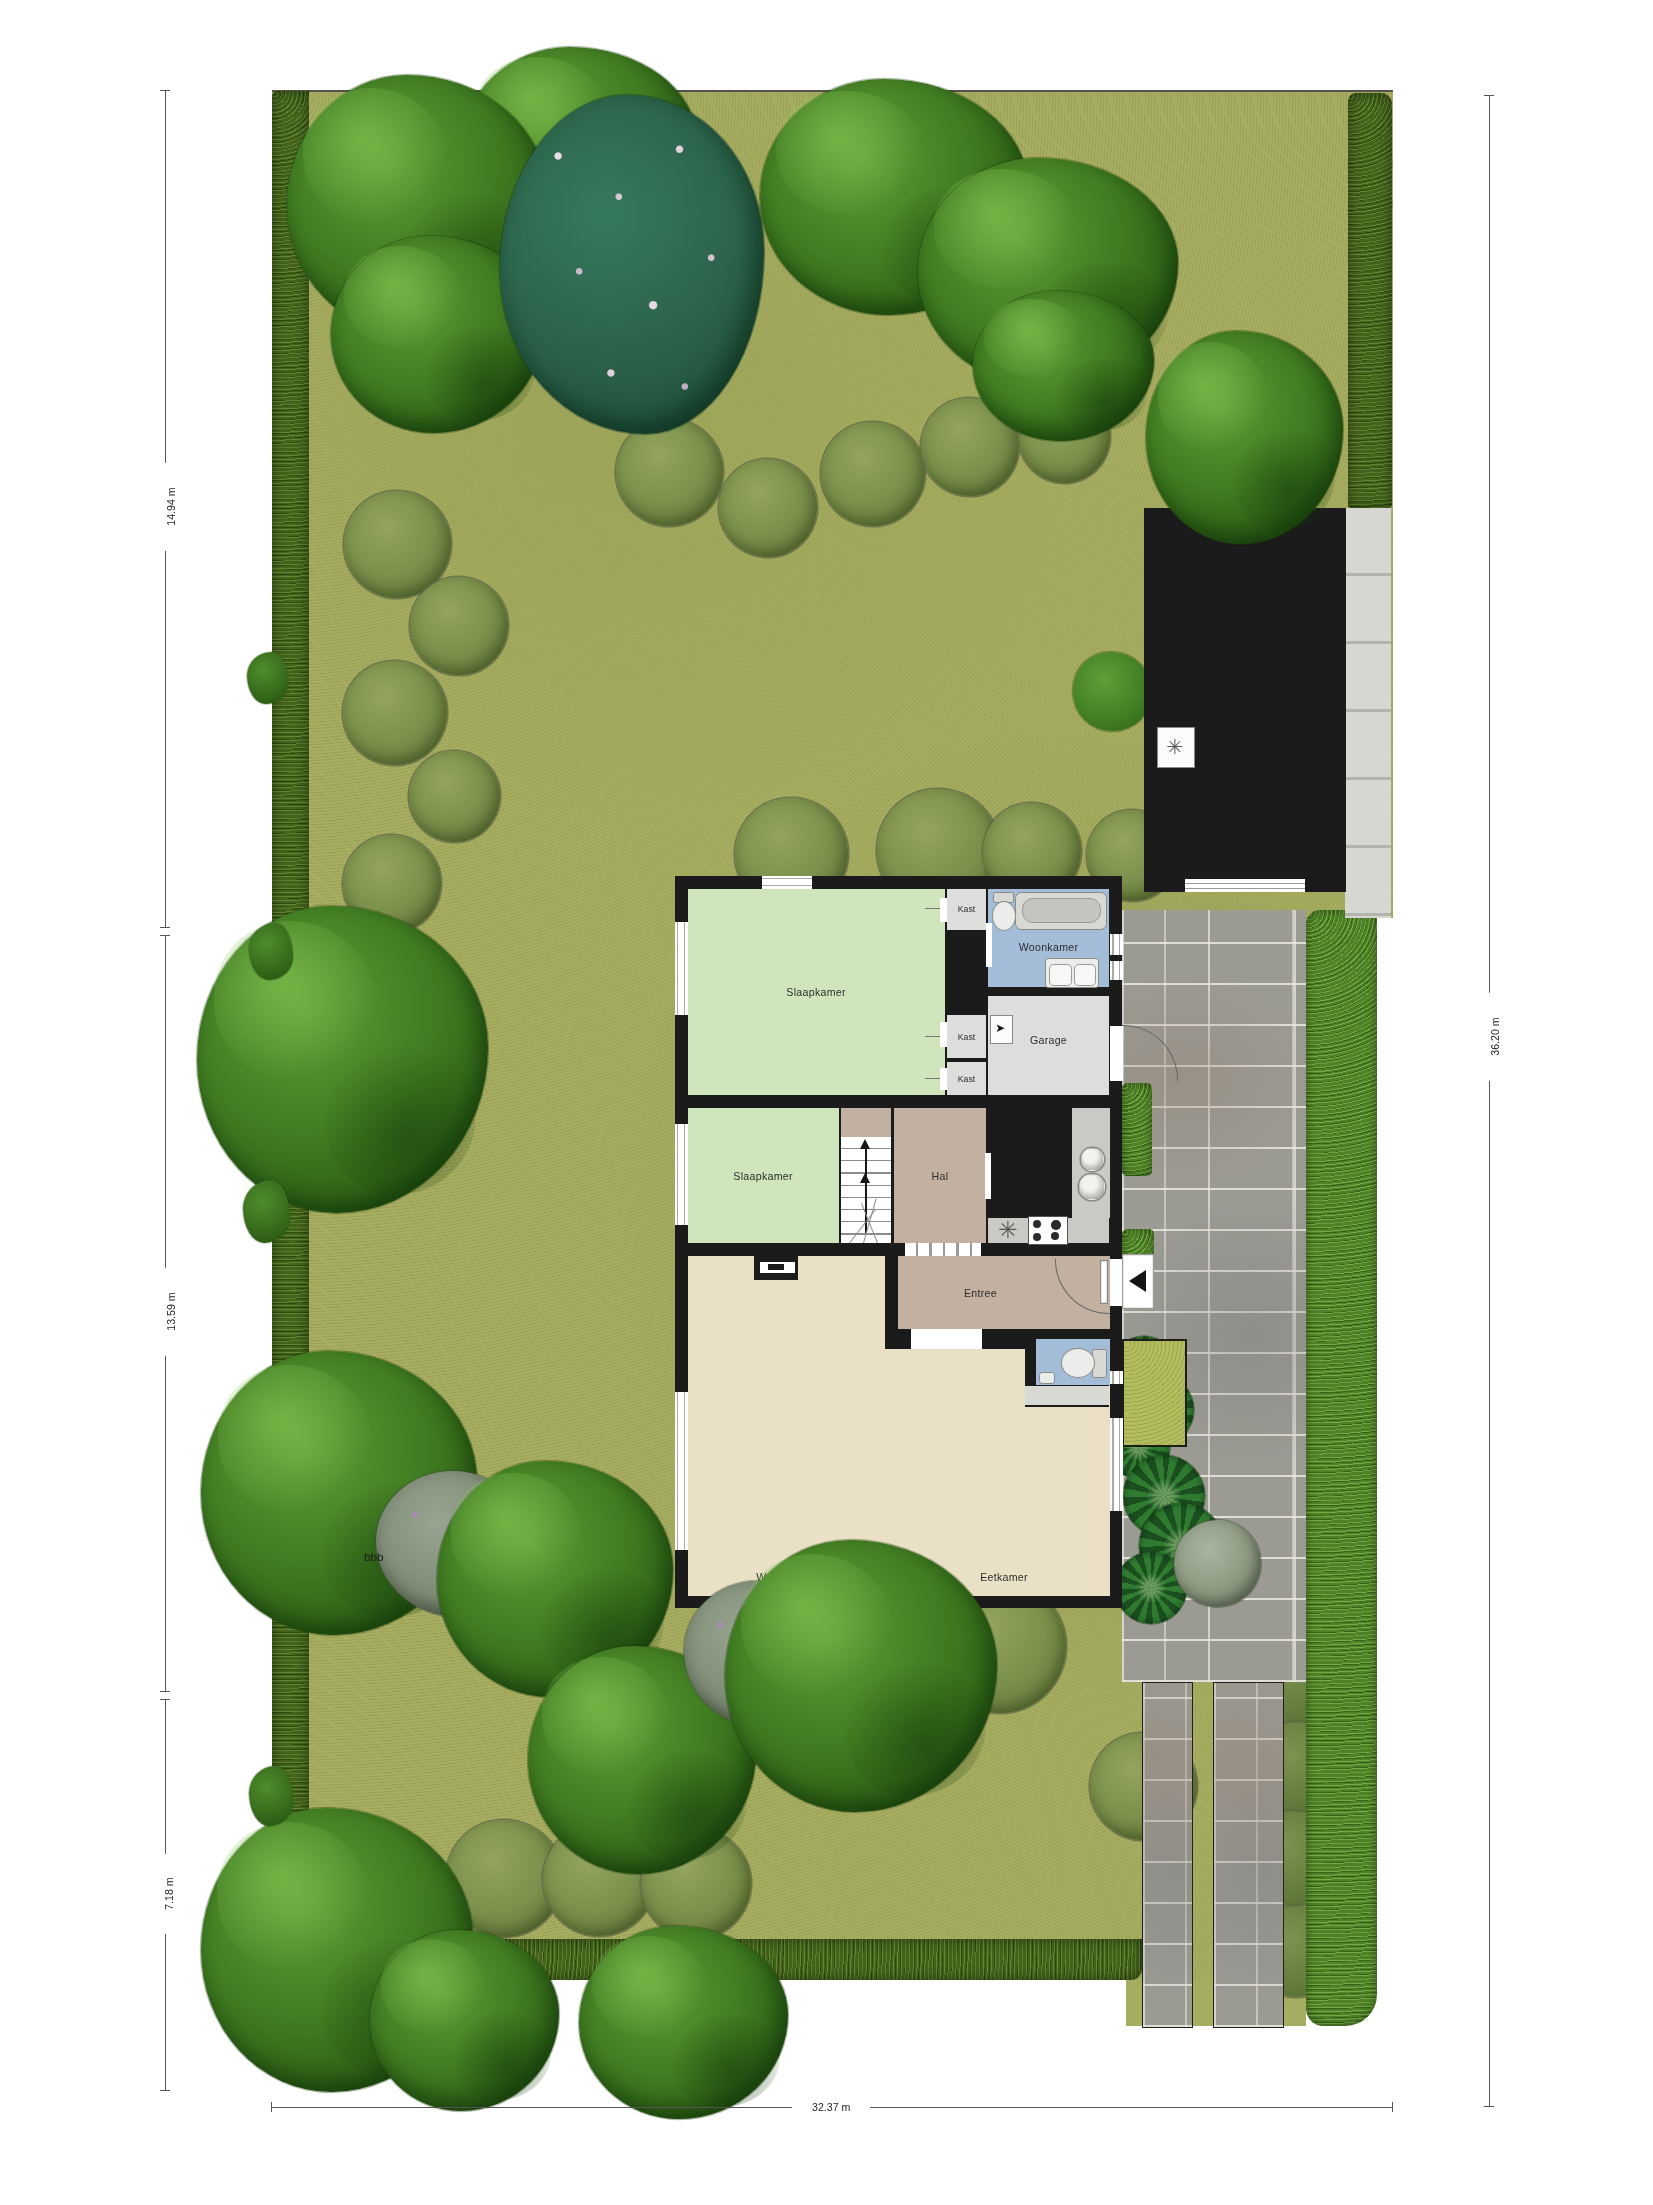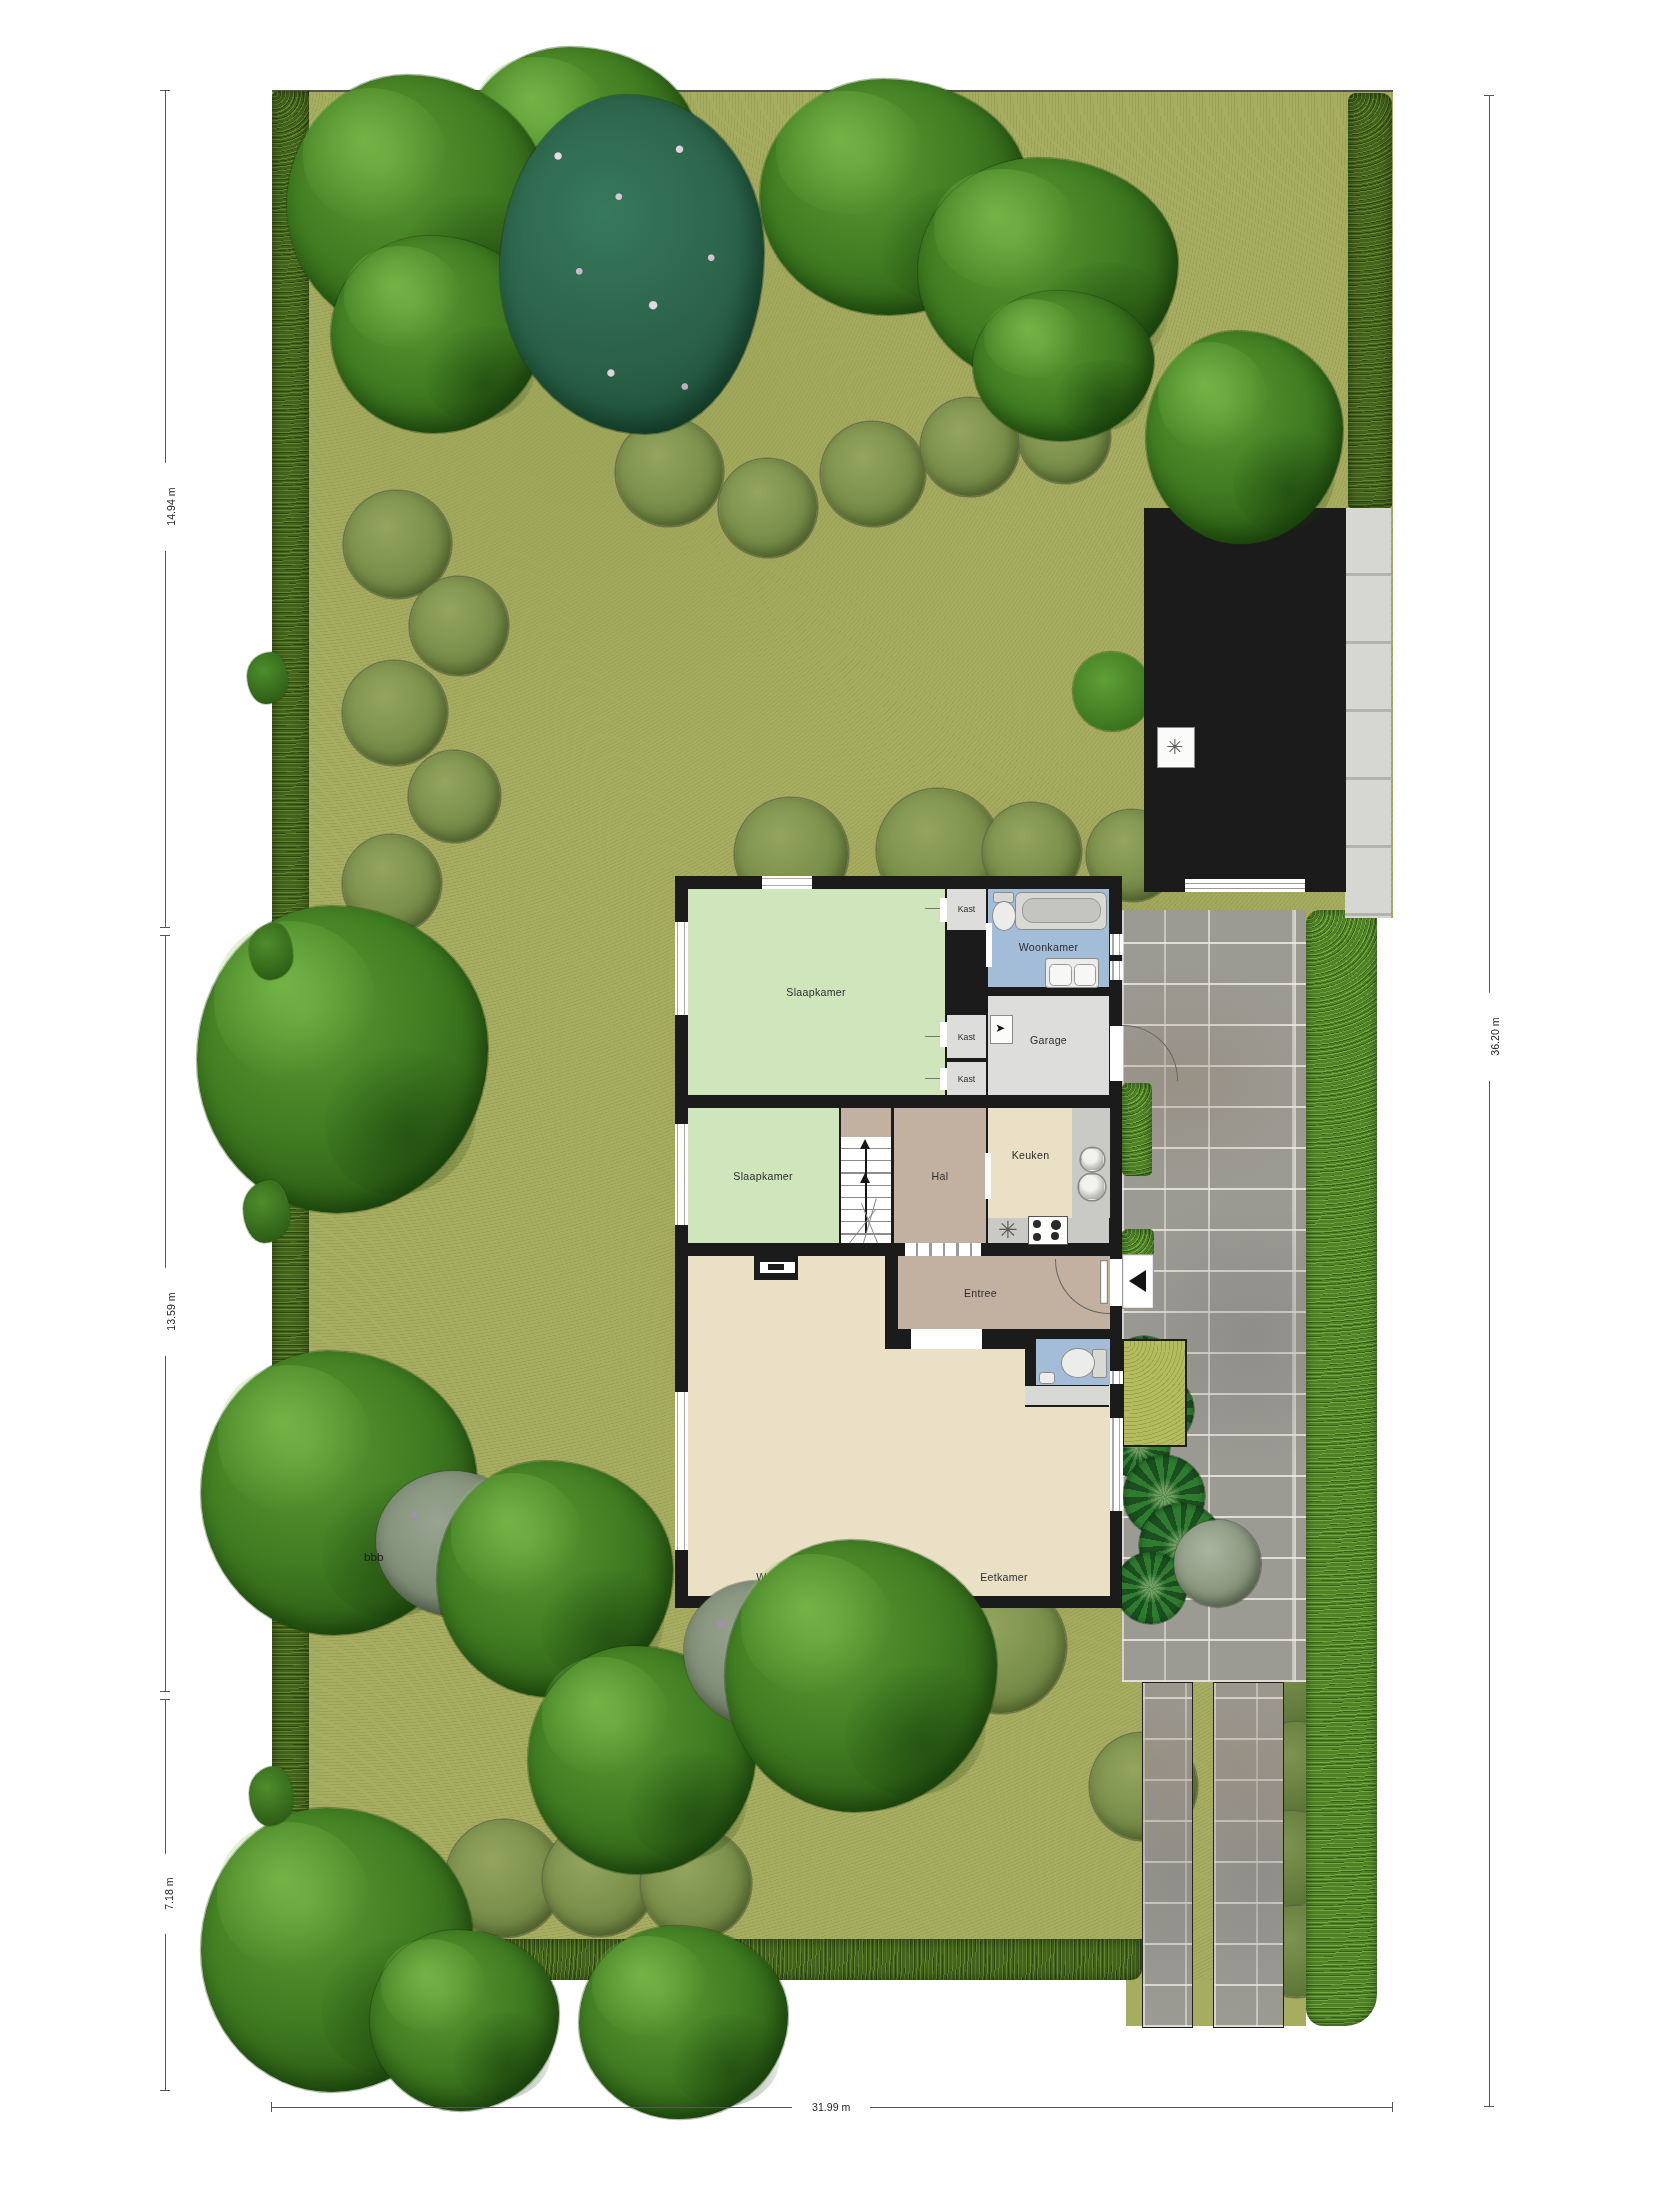--- a/index.html
+++ b/index.html
@@ -280,23 +280,20 @@
       <div class="tri-up" style="left:19px;top:36px;"></div>
       <div class="fan-line" style="left:7.9px;bottom:0;height:43px;transform:rotate(38deg);"></div>
       <div class="fan-line" style="left:22px;bottom:0;height:46px;transform:rotate(16deg);"></div>
       <div class="fan-line" style="left:36px;bottom:0;height:43px;transform:rotate(-22deg);"></div>
     </div>
 
     <div class="room c-hall" style="left:219px;top:232px;width:92px;height:135px;">
       <div class="room-label" style="position:absolute;inset:0;">Hal</div>
     </div>
 
-    <div class="room c-live" style="left:313px;top:232px;width:121px;height:135px;">
-      <div class="room-label" style="position:absolute;left:0;top:41px;width:85px;">Keuken</div>
-    </div>
     <div class="room c-counter" style="left:397px;top:232px;width:38px;height:110px;"></div>
     <div class="room c-counter" style="left:313px;top:342px;width:121px;height:25px;"></div>
     <div class="fix sink-round" style="left:406px;top:272px;width:20.5px;height:20.5px;"></div>
     <div class="fix sink-round" style="left:404px;top:298px;width:23.6px;height:23.6px;"></div>
     <div class="icon-glyph" style="left:318px;top:340px;width:30px;height:28px;font-size:23.6px;">✳</div>
     <div class="fix stove" style="left:353px;top:340px;width:38px;height:27px;">
       <div class="burner" style="left:3.9px;top:3.2px;"></div>
       <div class="burner" style="left:22px;top:3.2px;width:9.5px;height:9.5px;"></div>
       <div class="burner" style="left:3.9px;top:15.8px;"></div>
       <div class="burner" style="left:22px;top:15px;"></div>
@@ -383,21 +380,21 @@
   <div class="dim-label rot" style="left:128px;top:1886px;width:71px;">7.18 m</div>
 
   <div class="dim-line-v" style="left:1489px;top:96px;height:2011px;"></div>
   <div class="tick-h" style="left:1484px;top:95px;"></div>
   <div class="tick-h" style="left:1484px;top:2106px;"></div>
   <div class="dim-label rot" style="left:1450px;top:1029px;width:79px;">36.20 m</div>
 
   <div class="dim-line-h" style="left:272px;top:2107px;width:1121px;"></div>
   <div class="tick-v" style="left:271px;top:2102px;"></div>
   <div class="tick-v" style="left:1392px;top:2102px;"></div>
-  <div class="dim-label" style="left:792px;top:2099px;width:69px;">31.99 m</div>
+  <div class="dim-label" style="left:792px;top:2099px;width:69px;">32.37 m</div>
 
   <div class="abs" id="stray-bbb">bbb</div>
 
   <div class="abs" id="footer-text">
   </div>
 
 </div>
 
 
 </body></html>

